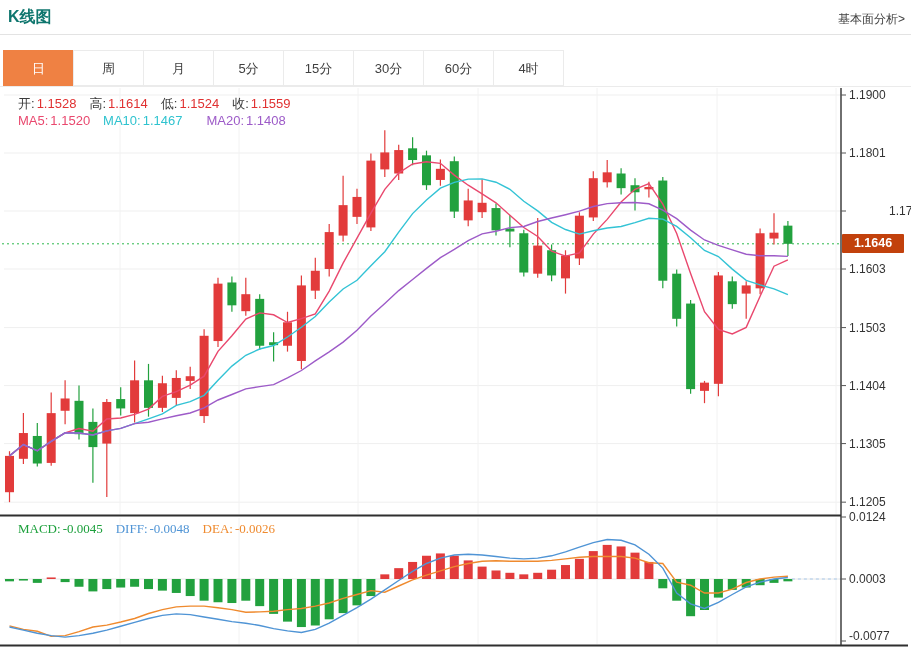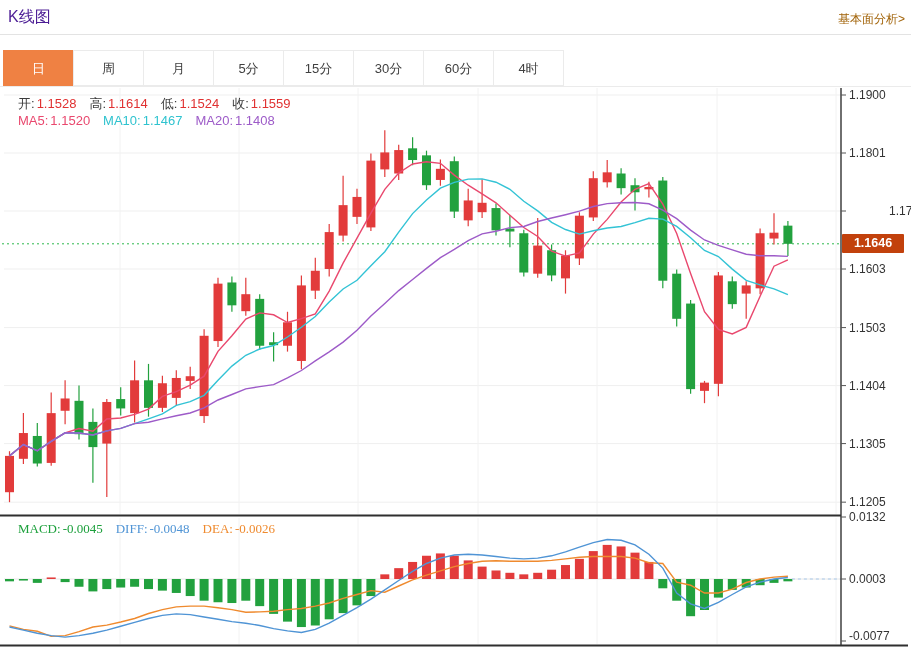--- a/index.html
+++ b/index.html
@@ -1,19 +1,19 @@
 <!DOCTYPE html>
 <html><head>
 <meta charset="utf-8">
 <style>
   html,body{margin:0;padding:0;background:#fff;}
   .page{position:relative;width:911px;height:648px;background:#fff;overflow:hidden;
         font-family:"Liberation Sans","DejaVu Sans",sans-serif;}
-  .hdr-title{position:absolute;left:8px;top:7px;font-size:16px;font-weight:normal;color:#4c1d95;}
-  .hdr-link{position:absolute;right:6px;top:11px;font-size:12px;color:#a16207;cursor:pointer;text-decoration:none;}
+  .hdr-title{position:absolute;left:8px;top:7px;font-size:16px;font-weight:bold;color:#0f766e;}
+  .hdr-link{position:absolute;right:6px;top:11px;font-size:12px;color:#404040;cursor:pointer;text-decoration:none;}
   .hdr-sep{position:absolute;left:0;top:34px;width:100%;height:1px;background:#e3e3e3;}
   .tabbar{position:absolute;left:4px;top:50px;display:flex;}
   .tab{width:71px;height:36px;line-height:36px;text-align:center;font-size:13px;color:#404040;
        background:#fff;border:1px solid #ebebeb;margin-left:-1px;box-sizing:border-box;cursor:pointer;}
   .tab.active{background:#ef8143;border-color:#ef8143;color:#fff;}
   .tabbar-bottom{position:absolute;left:0;top:86px;width:100%;height:1px;background:#ebebeb;}
   .legend-row{position:absolute;display:flex;gap:13px;font-size:13px;white-space:nowrap;}
   .legend-row .lbl{color:#3b3b3b;}
   .legend-row .val{margin-left:2px;}
   svg{position:absolute;left:0;top:0;}
@@ -262,37 +262,37 @@
 
   <div class="legend-row" id="ohlc-legend" style="left:18px;top:95px;">
       <span><span class="lbl">开:</span><span class="val" style="color: rgb(224, 49, 49);">1.1528</span></span>
       <span><span class="lbl">高:</span><span class="val" style="color: rgb(224, 49, 49);">1.1614</span></span>
       <span><span class="lbl">低:</span><span class="val" style="color: rgb(224, 49, 49);">1.1524</span></span>
       <span><span class="lbl">收:</span><span class="val" style="color: rgb(224, 49, 49);">1.1559</span></span>
     </div>
   <div class="legend-row" id="ma-legend" style="left:18px;top:113px;">
       <span><span class="lbl" style="color: rgb(233, 72, 110);">MA5:</span><span class="val" style="color: rgb(233, 72, 110);">1.1520</span></span>
       <span><span class="lbl" style="color: rgb(47, 195, 207);">MA10:</span><span class="val" style="color: rgb(47, 195, 207);">1.1467</span></span>
-      <span><span class="lbl" style="color: rgb(157, 91, 200);">MA20:</span><span class="val" style="color: rgb(157, 91, 200);">1.1408</span></span>
+      <span><span class="lbl" style="color: rgb(157, 91, 200); margin-left: 11px;">MA20:</span><span class="val" style="color: rgb(157, 91, 200);">1.1408</span></span>
     </div>
   <div class="legend-row" id="macd-legend" style="left:18px;top:521px;font-family:Liberation Serif, serif;">
       <span><span class="lbl" style="color: rgb(28, 160, 60);">MACD:</span><span class="val" style="color: rgb(28, 160, 60);">-0.0045</span></span>
       <span><span class="lbl" style="color: rgb(79, 148, 213);">DIFF:</span><span class="val" style="color: rgb(79, 148, 213);">-0.0048</span></span>
       <span><span class="lbl" style="color: rgb(239, 138, 46);">DEA:</span><span class="val" style="color: rgb(239, 138, 46);">-0.0026</span></span>
     </div>
 
   <div id="price-axis">
       <div class="axis-label" style="top: 87px;">1.1900</div>
       <div class="axis-label" style="top: 145px;">1.1801</div>
       <div class="axis-label" style="top: 203px; margin-left: 40px;">1.1702</div>
       <div class="axis-label" style="top: 261px;">1.1603</div>
       <div class="axis-label" style="top: 319.586px;">1.1503</div>
       <div class="axis-label" style="top: 377.586px;">1.1404</div>
       <div class="axis-label" style="top: 435.586px;">1.1305</div>
       <div class="axis-label" style="top: 494.172px;">1.1205</div>
     </div>
   <div id="macd-axis">
-      <div class="axis-label" style="top: 509px;">0.0132</div>
+      <div class="axis-label" style="top: 509px;">0.0124</div>
       <div class="axis-label" style="top: 571px;">0.0003</div>
       <div class="axis-label" style="top: 628px;">-0.0077</div>
     </div>
   <div class="price-badge" id="price-badge" style="background: #c2410c; top: 234.308px;">1.1646</div>
 </div>
 
 </body></html>

